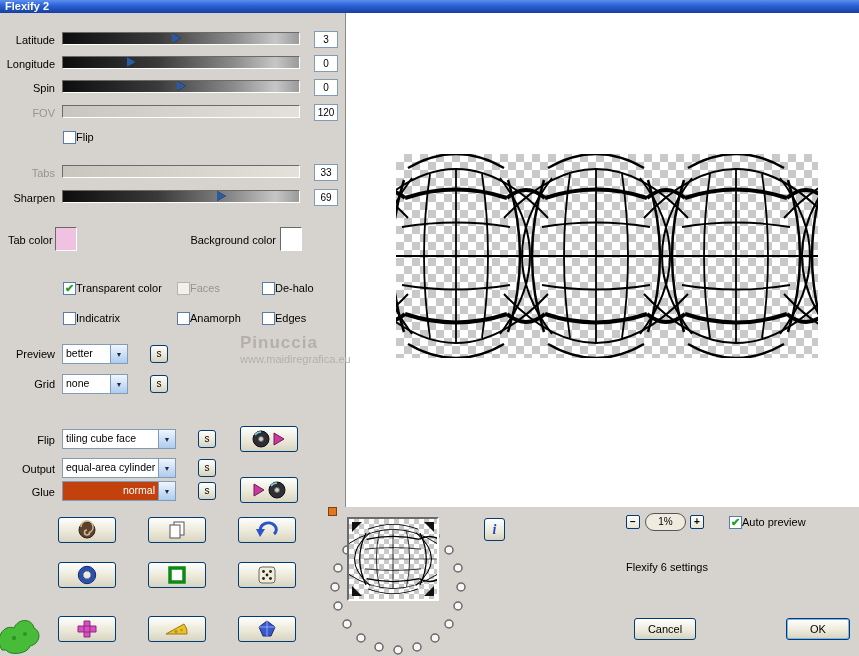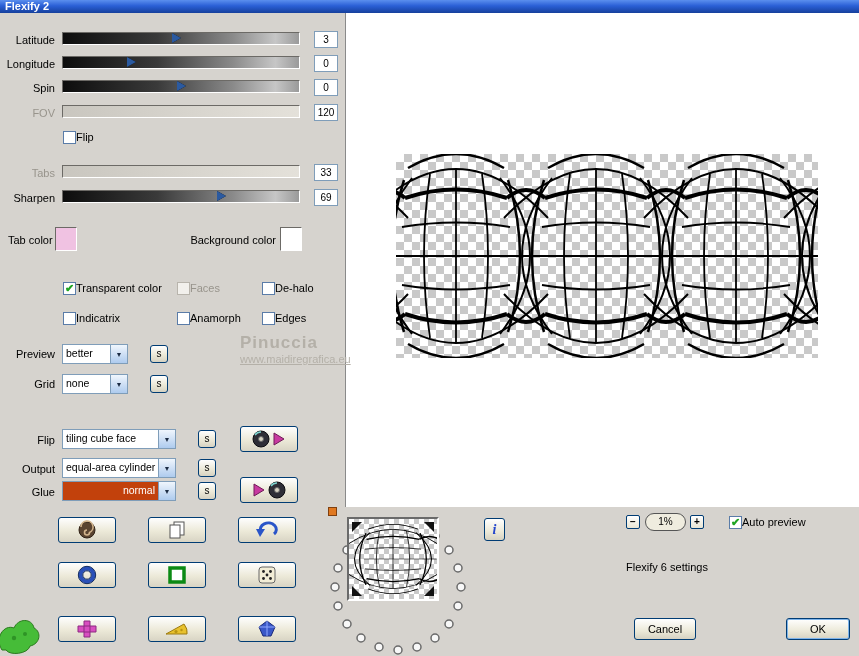--- a/index.html
+++ b/index.html
@@ -50,21 +50,21 @@
   .pbtn{position:absolute;width:62px;height:22px;box-sizing:border-box;border:1px solid #003c74;border-radius:3px;
     background:linear-gradient(180deg,#fff,#ece9d8 60%,#d6d2c2);text-align:center;line-height:20px;font-size:11px;}
   .zbtn{position:absolute;width:14px;height:14px;box-sizing:border-box;border:1px solid #003c74;border-radius:2px;
     background:linear-gradient(180deg,#fff,#e8e5d4);font-size:10px;text-align:center;line-height:11px;font-weight:bold;}
   .zoomoval{position:absolute;left:645px;top:513px;width:41px;height:18px;box-sizing:border-box;
     border:1px solid #555;border-radius:9px;background:#efecdf;text-align:center;line-height:16px;font-size:10px;}
   
   .swatch{position:absolute;width:22px;height:24px;box-sizing:border-box;border:1px solid;border-color:#6c6a66 #fff #fff #6c6a66;}
   
   .wm1{position:absolute;left:240px;top:333px;font-size:17px;font-weight:bold;color:#b4b0a8;letter-spacing:1px;}
-  .wm2{position:absolute;left:240px;top:353px;font-size:11px;color:#b4b0a8;text-decoration:underline;}
+  .wm2{position:absolute;left:240px;top:353px;font-size:11px;color:#b4b0a8;}
   
   .thumbbox{position:absolute;left:347px;top:517px;width:92px;height:84px;box-sizing:border-box;
     border:2px solid;border-color:#6a6a6a #fff #fff #6a6a6a;
     background-size:10px 10px;background-position:0 0,5px 5px;}
   .label{position:absolute;}
 </style>
 </head>
 <body>
 
 <div id="app">

